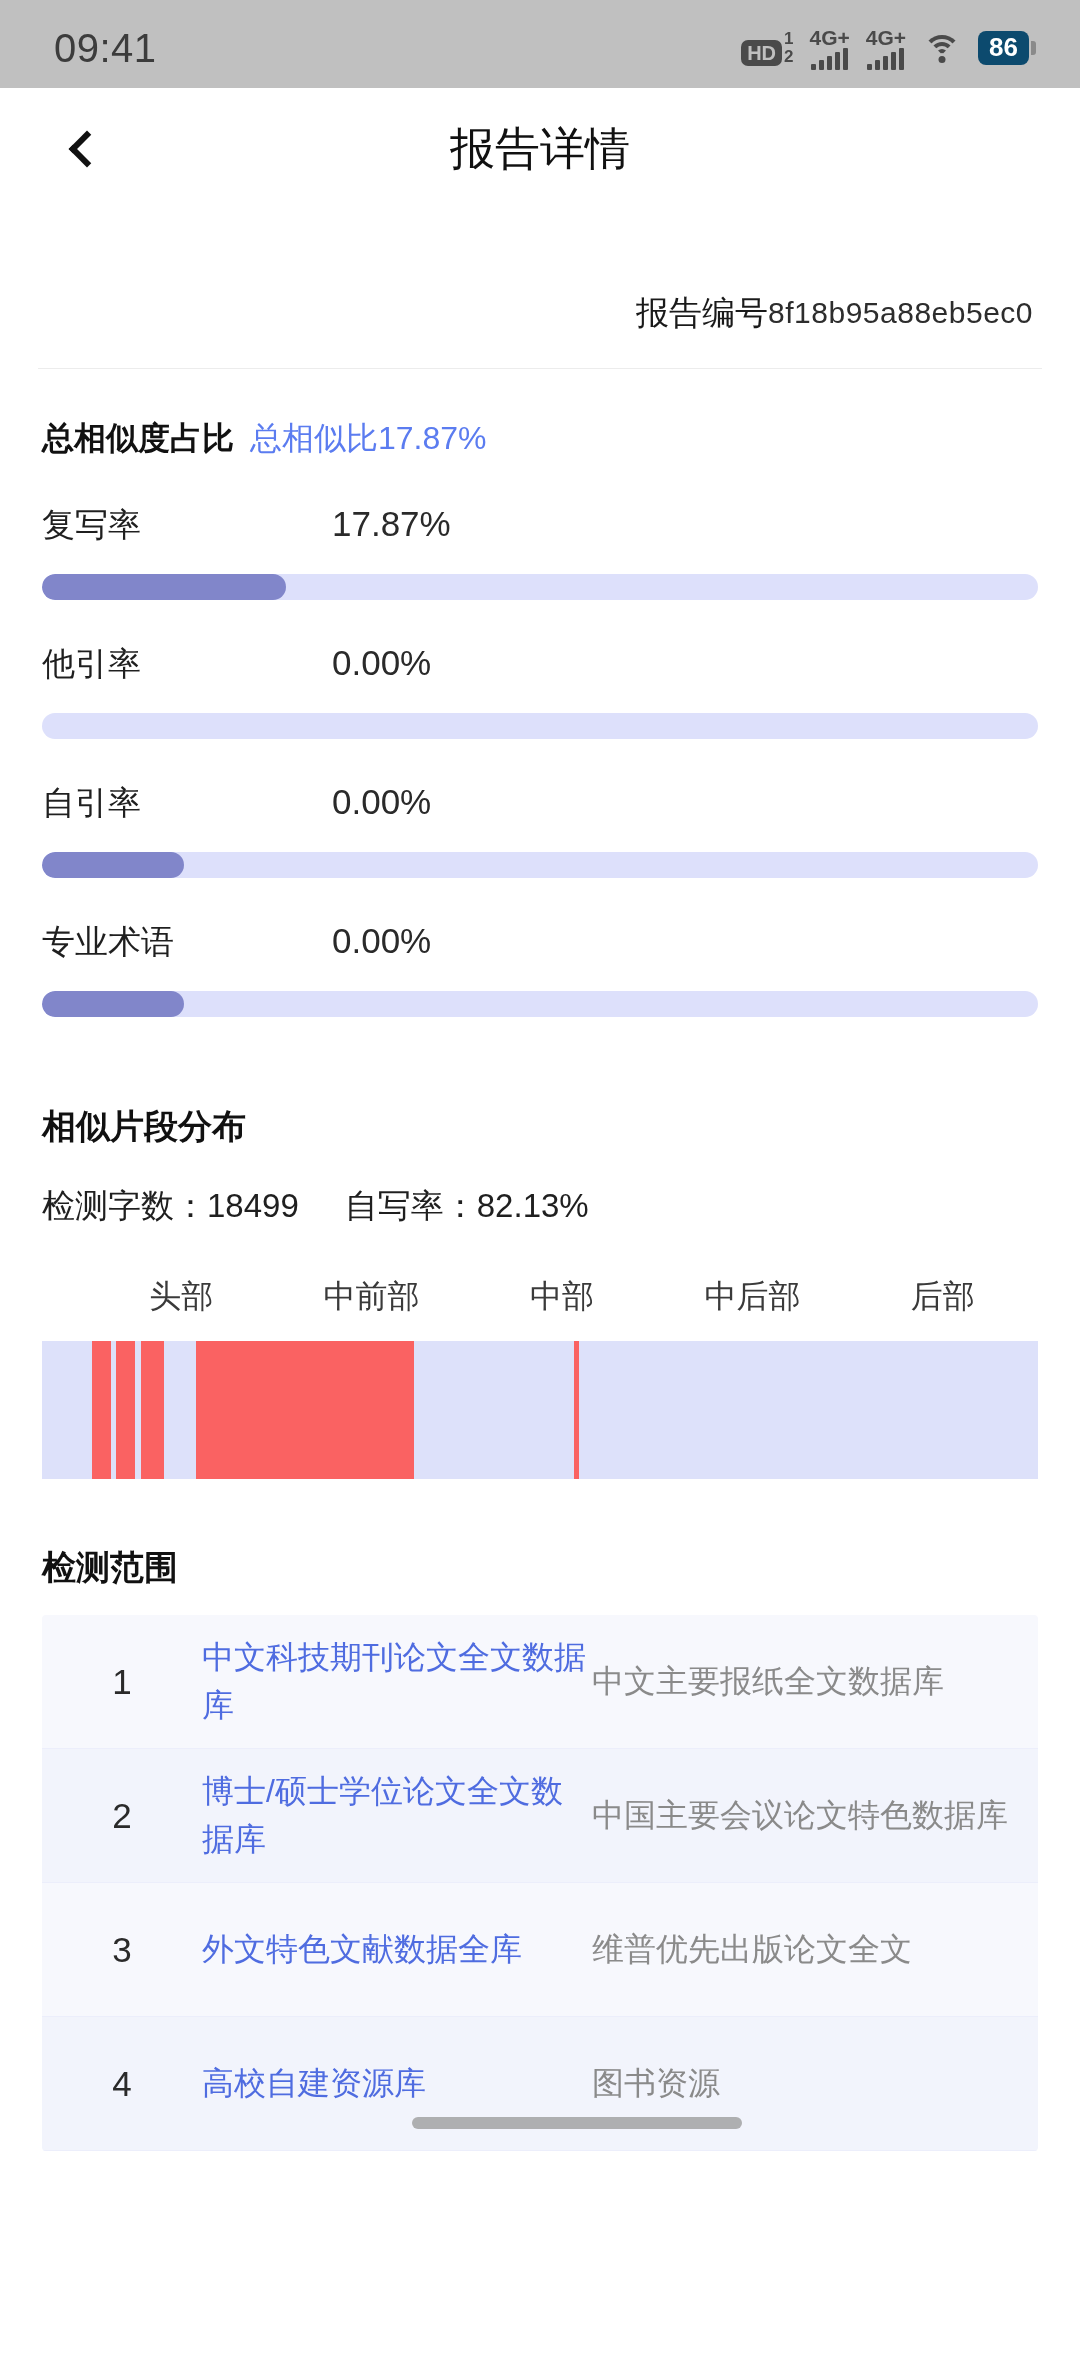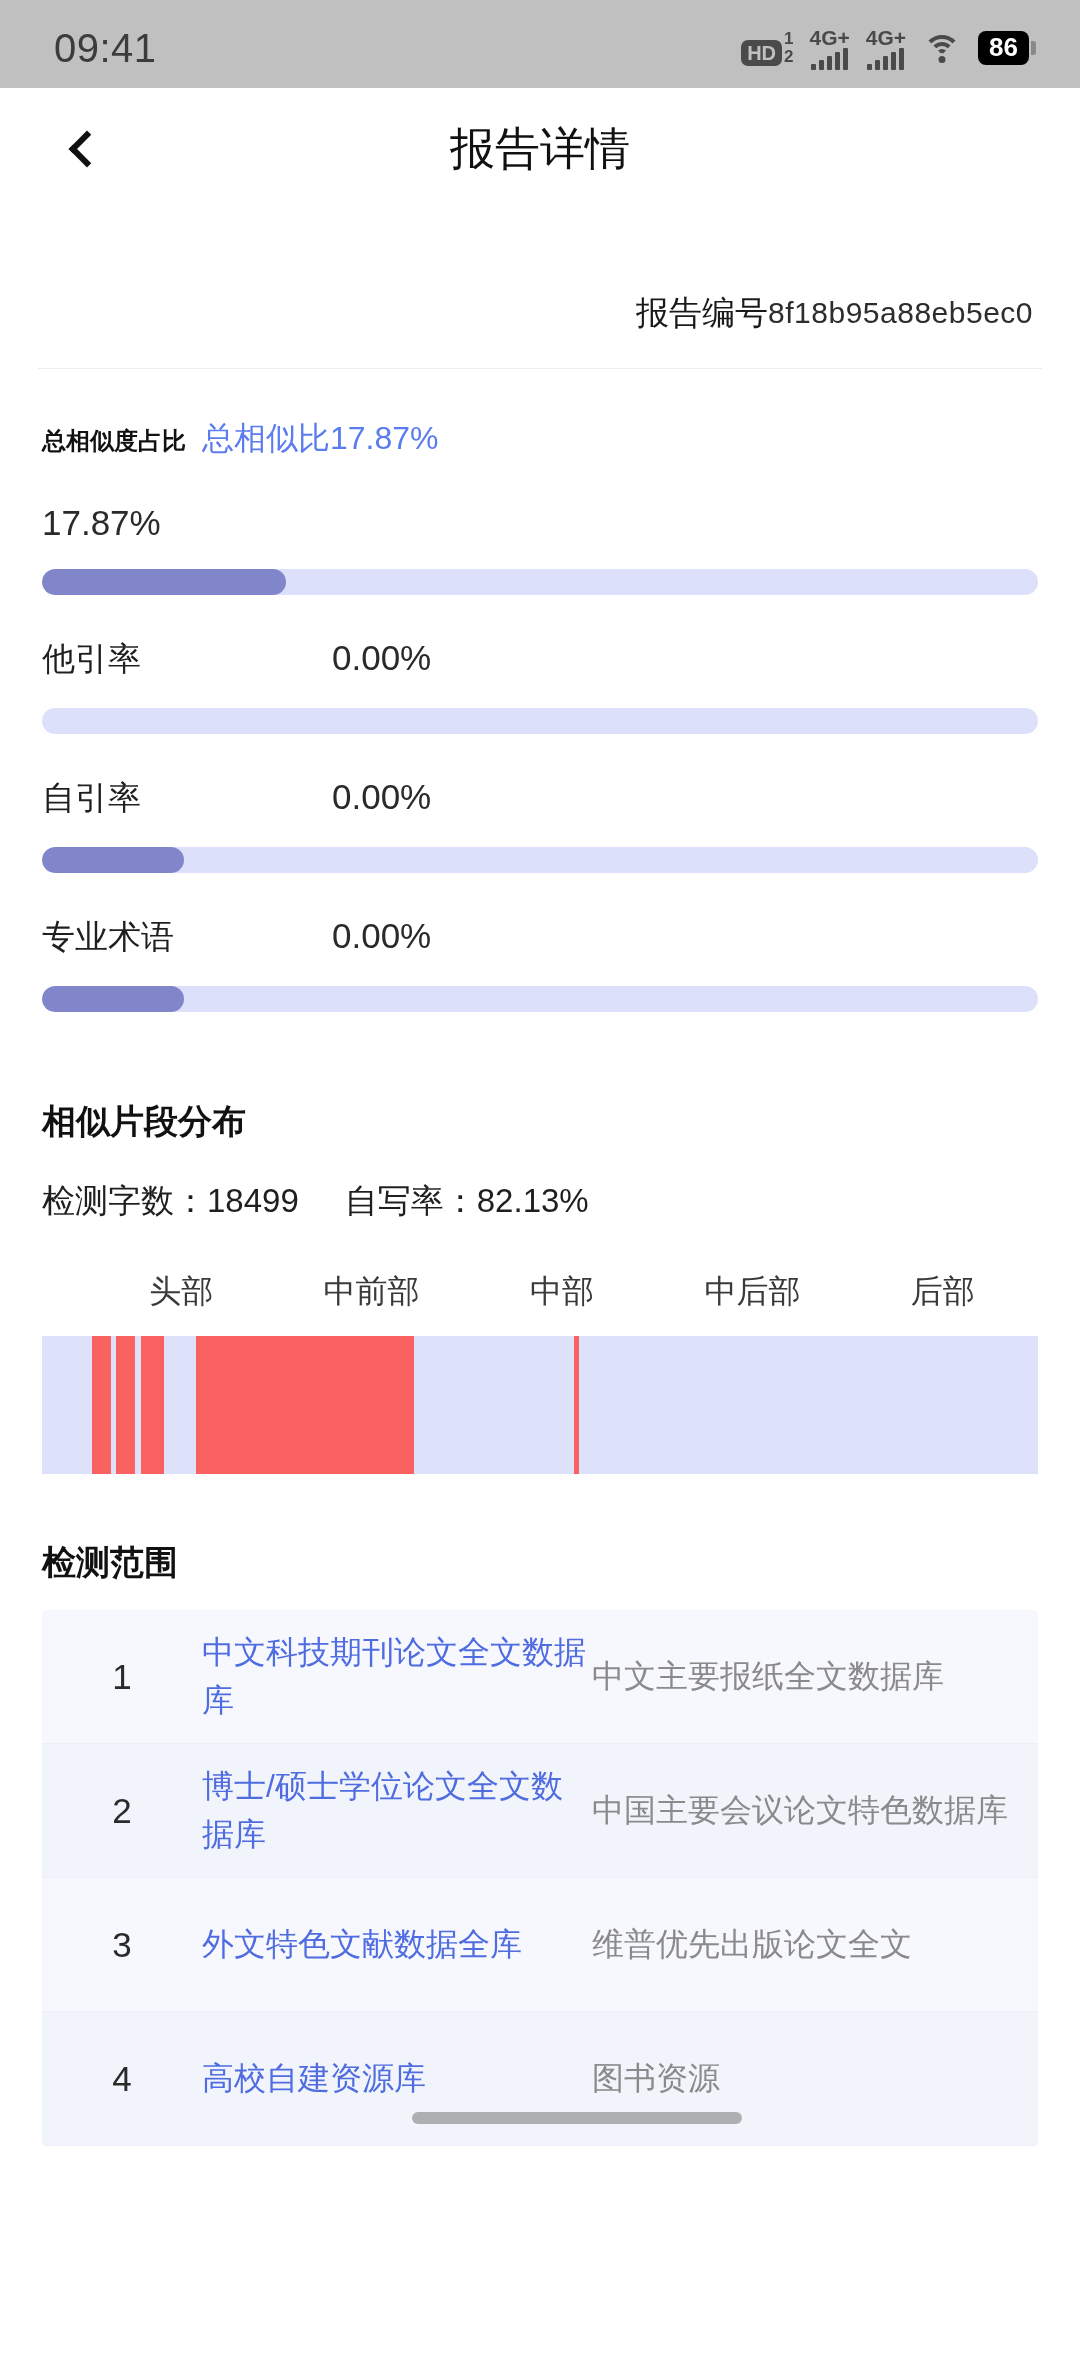--- a/index.html
+++ b/index.html
@@ -44,21 +44,21 @@
               border-left-color:transparent; border-right-color:transparent;
               border-radius:50%; }
   .wifi span:nth-child(1){ width:38px; height:38px; top:2px; }
   .wifi span:nth-child(2){ width:24px; height:24px; top:9px; }
   .wifi span:nth-child(3){ width:11px; height:11px; top:16px; }
   .wifi b{ position:absolute; left:50%; bottom:0; transform:translateX(-50%);
            width:7px; height:7px; background:#4a4a4a; border-radius:50%; }
 
   .battery{ position:relative; display:flex; align-items:center; }
   .battery .body{
-    background:#000000; border-radius:8px; padding:3px 11px;
+    background:#0c4a6e; border-radius:8px; padding:3px 11px;
     color:#ffffff; font-size:26px; font-weight:bold; line-height:1.05;
   }
   .battery .tip{ width:5px; height:14px; background:#8a8a8a;
                  border-radius:0 3px 3px 0; margin-left:2px; }
 
   
   .navbar{ height:122px; position:relative; display:flex; align-items:center; }
   .back-btn{ position:absolute; left:48px; top:50%; transform:translateY(-50%);
              width:70px; height:70px; display:flex; align-items:center; justify-content:center; }
   .chev{ width:26px; height:26px; border-left:6px solid #111;
@@ -69,21 +69,21 @@
   .report-row{
     display:flex; align-items:center; justify-content:flex-end;
     padding:0 47px; height:110px; margin-top:48px;
   }
   .report-label{ font-size:33px; color:#1a1a1a; }
   .report-value{ font-size:30px; color:#2d2d2d; letter-spacing:.5px; }
   .divider{ height:1px; background:#ececec; margin:0 38px; }
 
   
   .sim-head{ display:flex; align-items:baseline; gap:16px; padding:0 42px; margin-top:48px; }
-  .sim-title{ font-size:24px; font-weight:bold; color:#111;text-align:right; }
+  .sim-title{ font-size:32px; font-weight:bold; color:#111;text-align:right; }
   .sim-badge{ font-size:32px; color:#5b7cf0; }
 
   .metric{ padding:0 42px; margin-top:42px; }
   .metric-top{ display:flex; align-items:baseline; }
   .metric-name{ font-size:33px; color:#1f1f1f; width:290px; }
   .metric-val{ font-size:35px; color:#2a2a2a; }
   .track{
     margin-top:26px; height:26px; background:#dde0fb; border-radius:13px;
     position:relative; overflow:hidden;
   }
@@ -182,20 +182,21 @@
 <div class="divider"></div>
 
 <div class="sim-head">
   <span class="sim-title">总相似度占比</span>
   <span class="sim-badge">总相似比17.87%</span>
 </div>
 
 <div id="metrics-host">
     <div class="metric">
       <div class="metric-top">
+        <span class="metric-name">复写率</span>
         <span class="metric-val">17.87%</span>
       </div>
       <div class="track">
         <div class="fill" style="width: 24.5%;"></div>
       </div>
     </div>
     <div class="metric">
       <div class="metric-top">
         <span class="metric-name">他引率</span>
         <span class="metric-val">0.00%</span>

